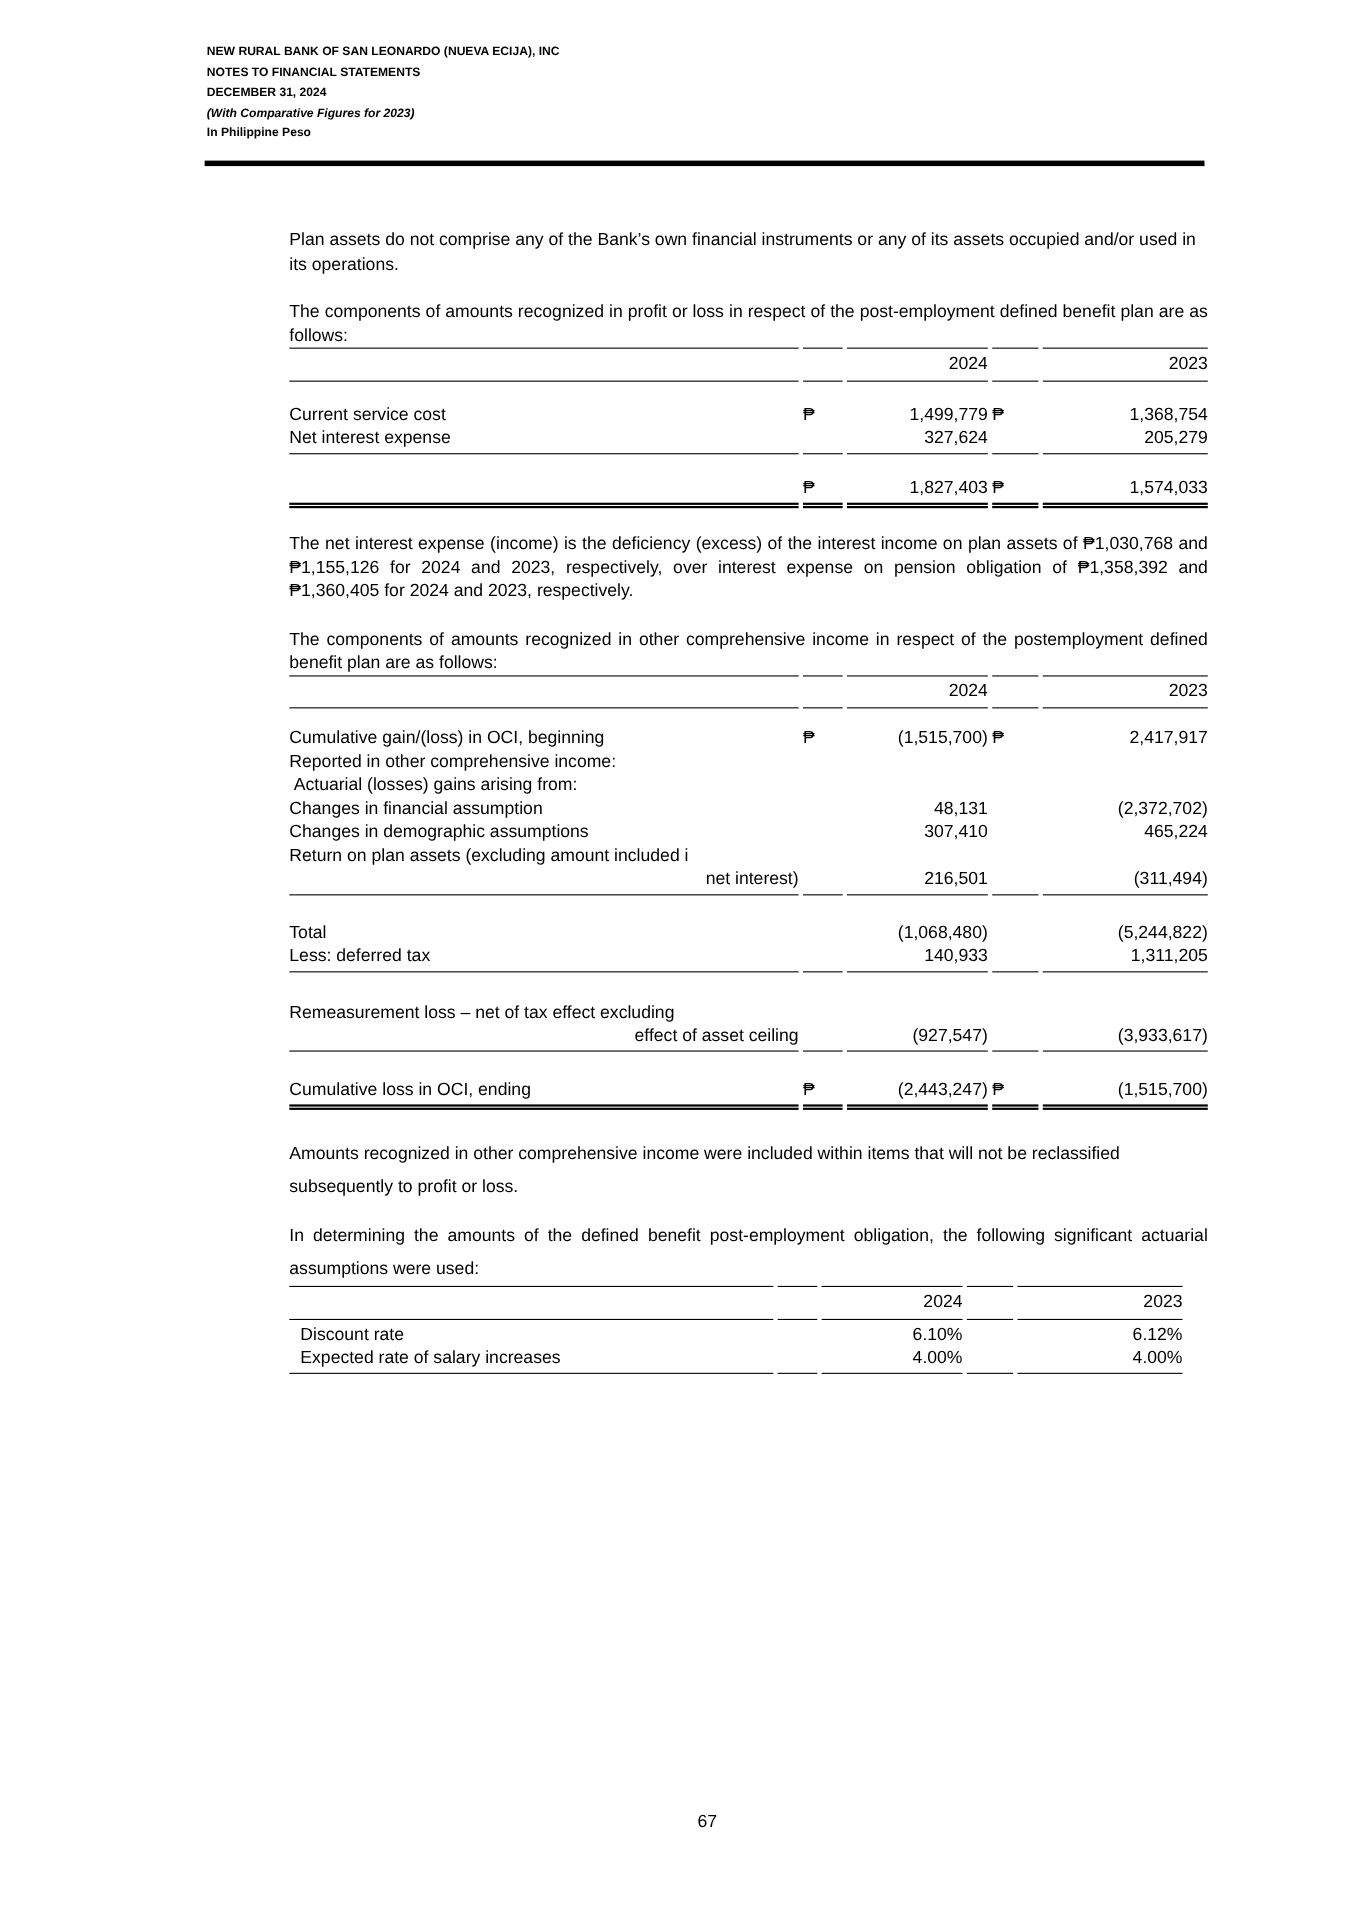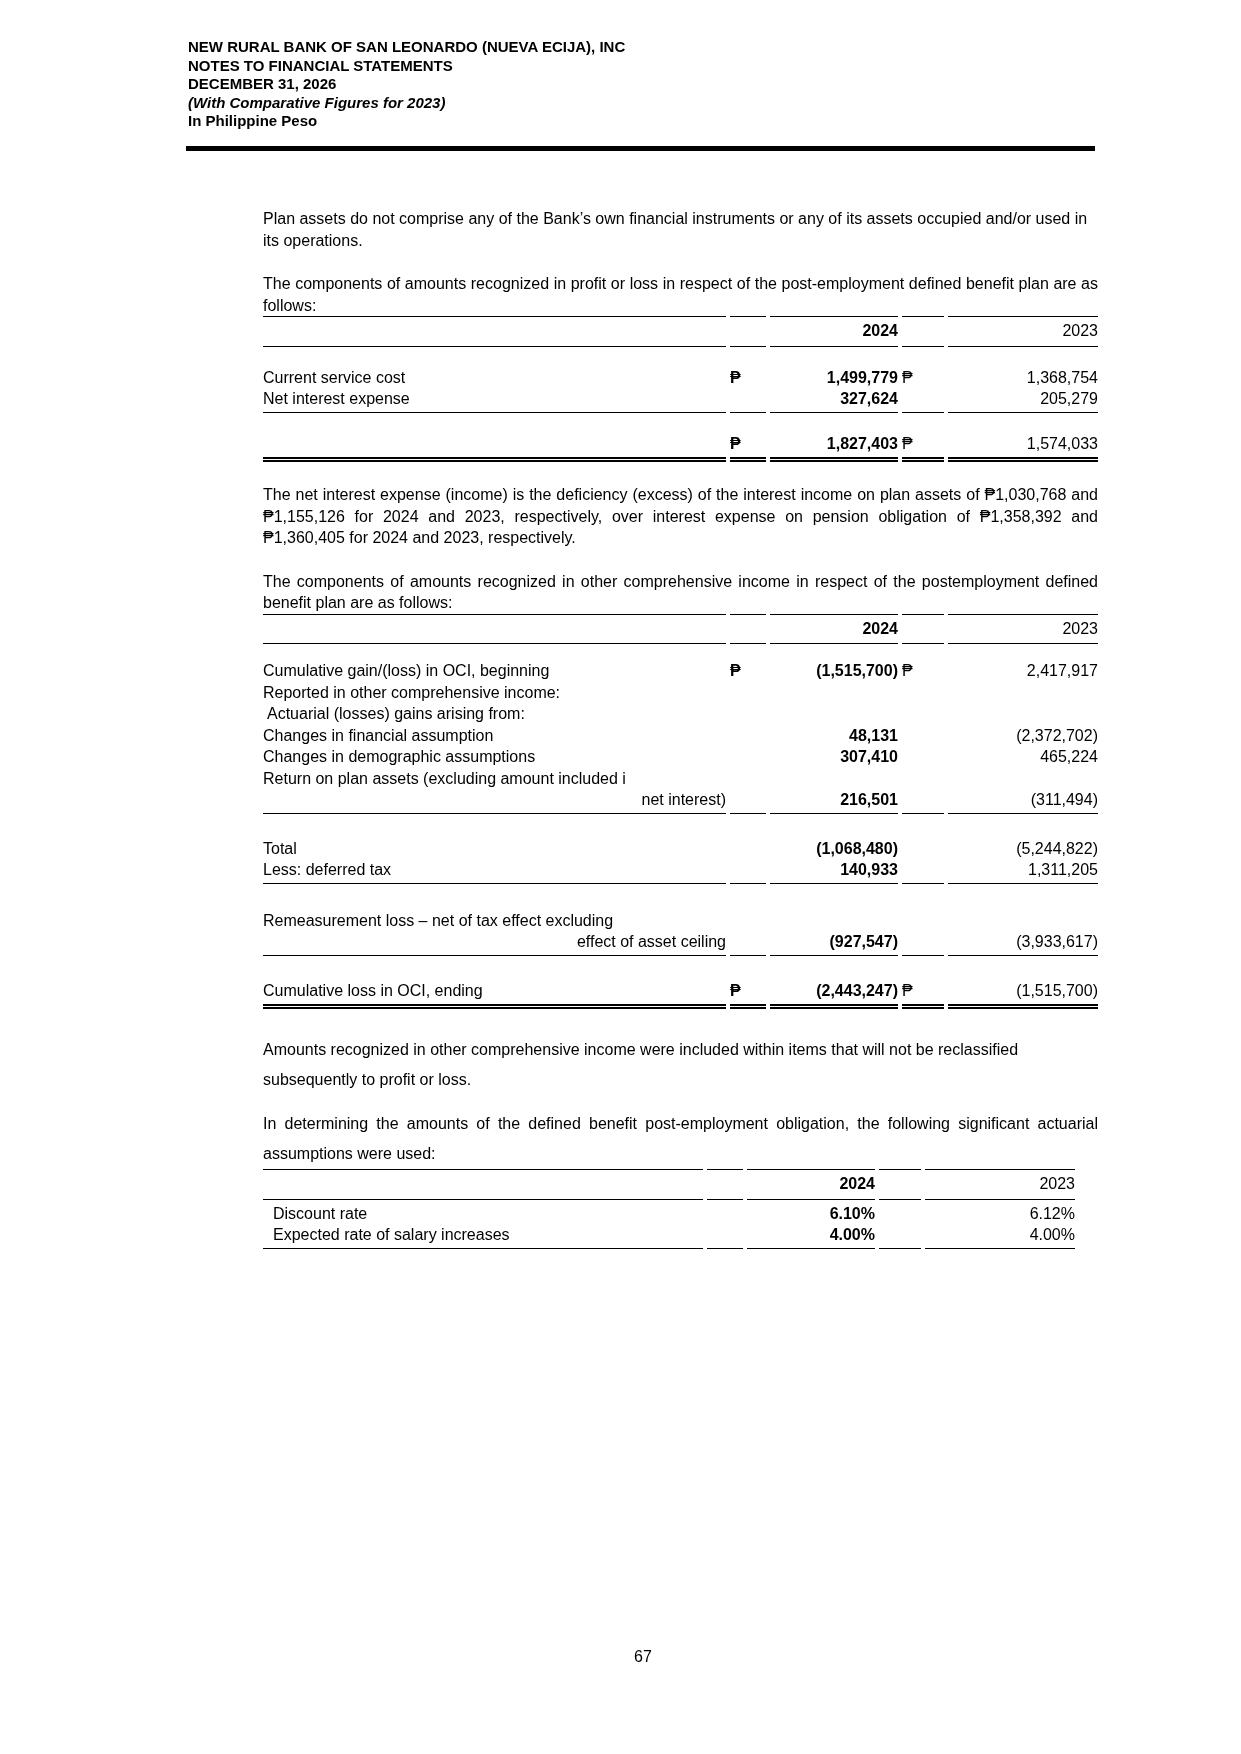--- a/index.html
+++ b/index.html
@@ -4,39 +4,39 @@
 <style>
   html,body{margin:0;padding:0;}
   body{
     width:1241px;height:1754px;
     background:#ffffff;color:#000;
     font-family:"Liberation Sans","DejaVu Sans",sans-serif;
     position:relative;
   }
   .page{position:absolute;inset:0;background:#fff;}
 
-  .hdr-block{position:absolute;left:188px;top:38px;font-size:15px;font-weight:bold;line-height:18.5px;}
+  .hdr-block{position:absolute;left:188px;top:38px;font-size:11px;font-weight:bold;line-height:18.5px;}
   .hdr-block .it{font-style:italic;}
   .hdr-rule{position:absolute;left:186px;top:146px;width:909px;height:5px;background:#000;}
 
   .content{position:absolute;left:263px;top:160px;width:835px;font-size:16px;line-height:21.5px;margin-top:48px;}
   p{margin:0;}
   .jst{text-align:justify;}
   .mt{margin-top:22px;}
   .wide{line-height:30px;}
 
   .tbl{width:100%;margin:0;}
   .tbl3{width:812px;}
   .trow{display:grid;grid-template-columns:1fr 36px 128px 42px 150px;column-gap:4px;}
   .tbl3 .trow{grid-template-columns:1fr 36px 128px 42px 150px;}
   .trow>div{min-height:21.5px;}
   .lbl{text-align:left;}
   .ps{text-align:left;}
   .val{text-align:right;}
-  .b{font-weight:bold;}
+  .b{font-weight:normal;}
   .ind1{padding-left:4px;}
   .ind2{padding-left:11px;text-align:right;}
   .ind3{padding-left:10px;}
 
   .hrow>div{border-top:1.5px solid #000;border-bottom:1.5px solid #000;padding-top:3px;padding-bottom:4px;}
   .rb>div{border-bottom:1.5px solid #000;padding-bottom:2px;}
   .db>div{border-bottom:5px double #000;padding-bottom:3px;}
   .sp20{height:20px;}
   .sp16{height:16px;}
   .sp24{height:24px;}
@@ -45,21 +45,21 @@
   .pagenum{position:absolute;left:188px;top:1648px;width:910px;text-align:center;font-size:16px;}
 </style>
 </head>
 <body>
 
 <div class="page">
 
   <div class="hdr-block">
     <div>NEW RURAL BANK OF SAN LEONARDO (NUEVA ECIJA), INC</div>
     <div>NOTES TO FINANCIAL STATEMENTS</div>
-    <div>DECEMBER 31, 2026</div>
+    <div>DECEMBER 31, 2024</div>
     <div class="it">(With Comparative Figures for 2023)</div>
     <div>In Philippine Peso</div>
   </div>
   <div class="hdr-rule"></div>
 
   <div class="content">
 
     <p>Plan assets do not comprise any of the Bank’s own financial instruments or any of its assets occupied and/or used in its operations.</p>
 
     <p class="jst mt">The components of amounts recognized in profit or loss in respect of the post-employment defined benefit plan are as follows:</p>

